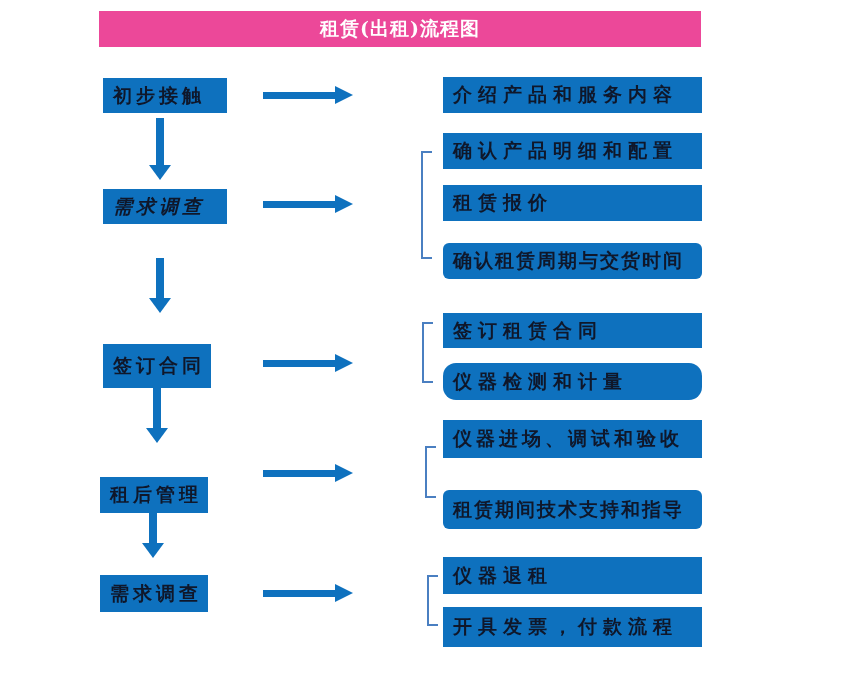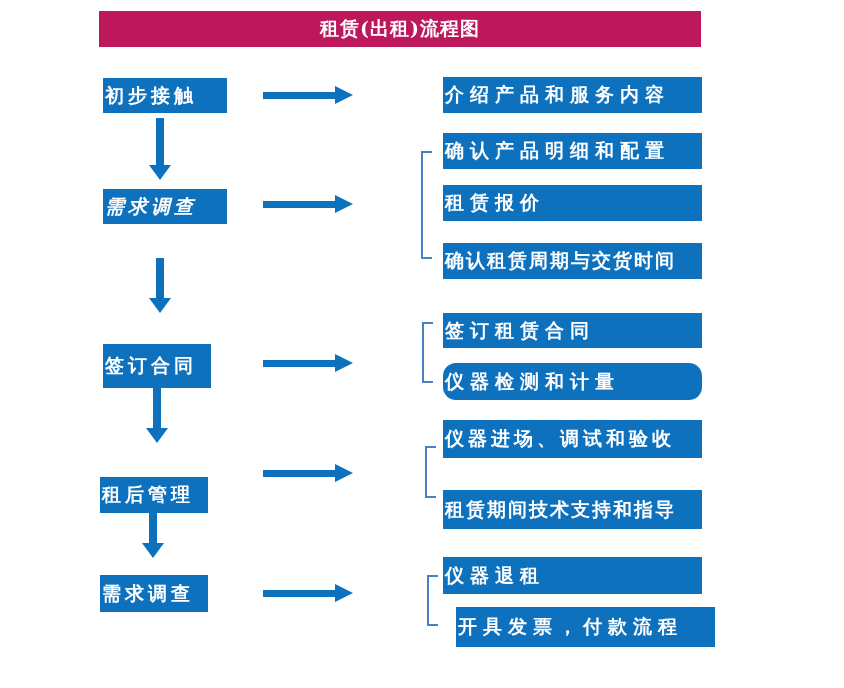--- a/index.html
+++ b/index.html
@@ -7,45 +7,45 @@
     position: relative;
     width: 844px;
     height: 688px;
     background: #ffffff;
     font-family: "DejaVu Serif", serif;
     overflow: hidden;
   }
   .titlebar {
     position: absolute;
     left: 99px; top: 11px; width: 602px; height: 36px;
-    background: #be185d;
+    background: #ec4899;
     color: #ffffff;
     font-size: 19px;
     font-weight: bold;
     display: flex;
     align-items: center;
     justify-content: center;
     letter-spacing: 1px;
   }
   .box {
     position: absolute;
     background: #0e71be;
-    color: #ffffff;
+    color: #0f172a;
     font-size: 19px;
     font-weight: bold;
     display: flex;
     align-items: center;
-    padding-left: 2px;
+    padding-left: 10px;
     box-sizing: border-box;
     white-space: nowrap;
     letter-spacing: 6px;
   }
   .box.step { letter-spacing: 4px; }
   .box.ls-mid { letter-spacing: 4px; }
-  .box.ls-tight { letter-spacing: 2px; }
+  .box.ls-tight { letter-spacing: 2px; border-radius: 6px; }
   
   .v-arrow { position: absolute; }
   .v-arrow .shaft {
     width: 8px; background: #0e71be; margin: 0 auto;
   }
   .v-arrow .head {
     width: 0; height: 0;
     border-left: 11px solid transparent;
     border-right: 11px solid transparent;
     border-top: 15px solid #0e71be;
@@ -133,15 +133,15 @@
   <div class="box" style="left:443px; top:185px; width:259px; height:36px;">租赁报价</div>
   <div class="box ls-tight" style="left:443px; top:243px; width:259px; height:36px;">确认租赁周期与交货时间</div>
 
   <div class="box" style="left:443px; top:313px; width:259px; height:35px;">签订租赁合同</div>
   <div class="box" style="left:443px; top:363px; width:259px; height:37px;border-radius:13px;">仪器检测和计量</div>
 
   <div class="box ls-mid" style="left:443px; top:420px; width:259px; height:38px;">仪器进场、调试和验收</div>
   <div class="box ls-tight" style="left:443px; top:490px; width:259px; height:39px;">租赁期间技术支持和指导</div>
 
   <div class="box" style="left:443px; top:557px; width:259px; height:37px;">仪器退租</div>
-  <div class="box" style="left:456px; top:607px; width:259px; height:40px;font-family:Liberation Mono, monospace;">开具发票，付款流程</div>
+  <div class="box" style="left:443px; top:607px; width:259px; height:40px;font-family:Liberation Mono, monospace;">开具发票，付款流程</div>
 
 </div>
 
 </body></html>

